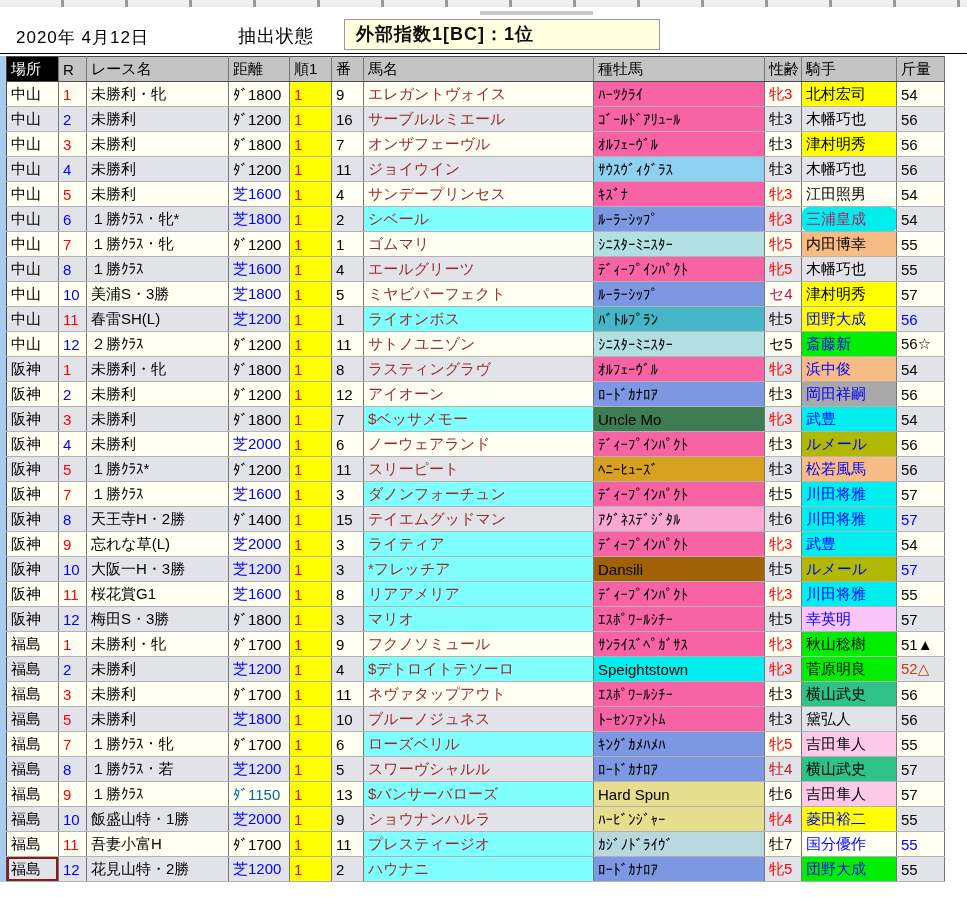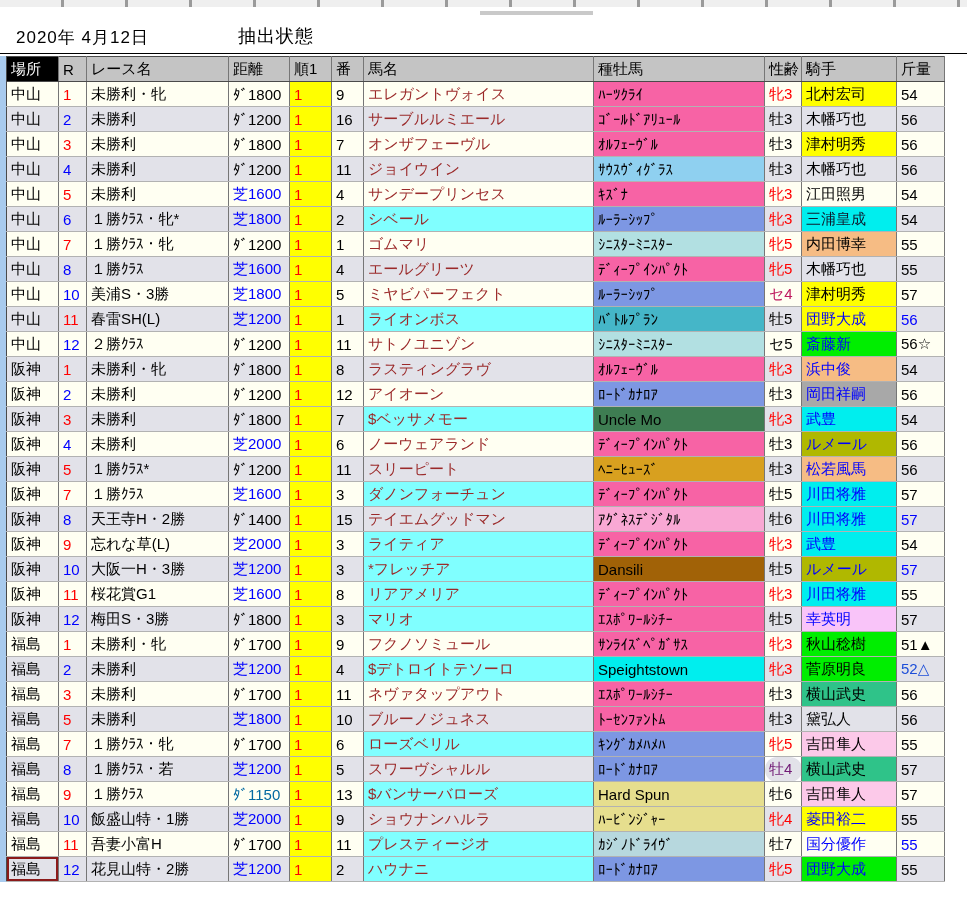--- a/index.html
+++ b/index.html
@@ -60,20 +60,21 @@
 </style>
 </head>
 <body>
 
 <div id="screen">
   <div class="toolbar-edge"></div>
   <div class="toolbar-bar"></div>
 
   <div class="date-text">2020年 4月12日</div>
   <div class="status-label">抽出状態</div>
+  <div class="status-box">外部指数1[BC]：1位</div>
   <div class="top-divider"></div>
 
   <div class="left-strip"></div>
 
   <table class="grid">
     <thead>
       <tr>
         <th class="c0">場所</th>
         <th class="c1">R</th>
         <th class="c2">レース名</th>
@@ -156,21 +157,21 @@
         <tr class="even">
       <td class="c0">中山</td>
       <td class="c1" style="color: rgb(0, 0, 255);">6</td>
       <td class="c2">１勝ｸﾗｽ・牝*</td>
       <td class="c3" style="color: rgb(0, 0, 255);">芝1800</td>
       <td class="c4 rank1">1</td>
       <td class="c5">2</td>
       <td class="c6 horse" style="background-color: rgb(128, 255, 255);">シベール</td>
       <td class="c7" style="background-color: rgb(125, 151, 227);">ﾙｰﾗｰｼｯﾌﾟ</td>
       <td class="c8" style="color: rgb(255, 0, 0);">牝3</td>
-      <td class="c9" style="color: #0f172a; background-color: rgb(0, 238, 238);">三浦皇成</td>
+      <td class="c9" style="color: #be185d; background-color: rgb(0, 238, 238); border-radius: 7px;">三浦皇成</td>
       <td class="c10" style="color: rgb(0, 0, 0);">54</td>
     </tr>
         <tr class="odd">
       <td class="c0">中山</td>
       <td class="c1" style="color: rgb(255, 0, 0);">7</td>
       <td class="c2">１勝ｸﾗｽ・牝</td>
       <td class="c3" style="color: rgb(0, 0, 0);">ﾀﾞ1200</td>
       <td class="c4 rank1">1</td>
       <td class="c5">1</td>
       <td class="c6 horse">ゴムマリ</td>
@@ -391,21 +392,21 @@
       <td class="c0">福島</td>
       <td class="c1" style="color: rgb(0, 0, 255);">2</td>
       <td class="c2">未勝利</td>
       <td class="c3" style="color: rgb(0, 0, 255);">芝1200</td>
       <td class="c4 rank1">1</td>
       <td class="c5">4</td>
       <td class="c6 horse" style="background-color: rgb(128, 255, 255);">$デトロイトテソーロ</td>
       <td class="c7" style="background-color: rgb(0, 238, 238);">Speightstown</td>
       <td class="c8" style="color: rgb(255, 0, 0);">牝3</td>
       <td class="c9" style="color: rgb(0, 0, 0); background-color: rgb(0, 238, 0);">菅原明良</td>
-      <td class="c10" style="color: #1d4ed8;">52△</td>
+      <td class="c10" style="color: #c2410c;">52△</td>
     </tr>
         <tr class="odd">
       <td class="c0">福島</td>
       <td class="c1" style="color: rgb(255, 0, 0);">3</td>
       <td class="c2">未勝利</td>
       <td class="c3" style="color: rgb(0, 0, 0);">ﾀﾞ1700</td>
       <td class="c4 rank1">1</td>
       <td class="c5">11</td>
       <td class="c6 horse">ネヴァタップアウト</td>
       <td class="c7" style="background-color: rgb(247, 99, 165);">ｴｽﾎﾟﾜｰﾙｼﾁｰ</td>
@@ -441,21 +442,21 @@
     </tr>
         <tr class="even">
       <td class="c0">福島</td>
       <td class="c1" style="color: rgb(0, 0, 255);">8</td>
       <td class="c2">１勝ｸﾗｽ・若</td>
       <td class="c3" style="color: rgb(0, 0, 255);">芝1200</td>
       <td class="c4 rank1">1</td>
       <td class="c5">5</td>
       <td class="c6 horse">スワーヴシャルル</td>
       <td class="c7" style="background-color: rgb(125, 151, 227);">ﾛｰﾄﾞｶﾅﾛｱ</td>
-      <td class="c8" style="color: #701a75; border-radius: 12px;">牡4</td>
+      <td class="c8" style="color: #b91c1c;">牡4</td>
       <td class="c9" style="color: rgb(0, 0, 0); background-color: rgb(47, 195, 137);">横山武史</td>
       <td class="c10" style="color: rgb(0, 0, 0);">57</td>
     </tr>
         <tr class="odd">
       <td class="c0">福島</td>
       <td class="c1" style="color: rgb(255, 0, 0);">9</td>
       <td class="c2">１勝ｸﾗｽ</td>
       <td class="c3" style="color: #0369a1;">ﾀﾞ1150</td>
       <td class="c4 rank1">1</td>
       <td class="c5">13</td>

